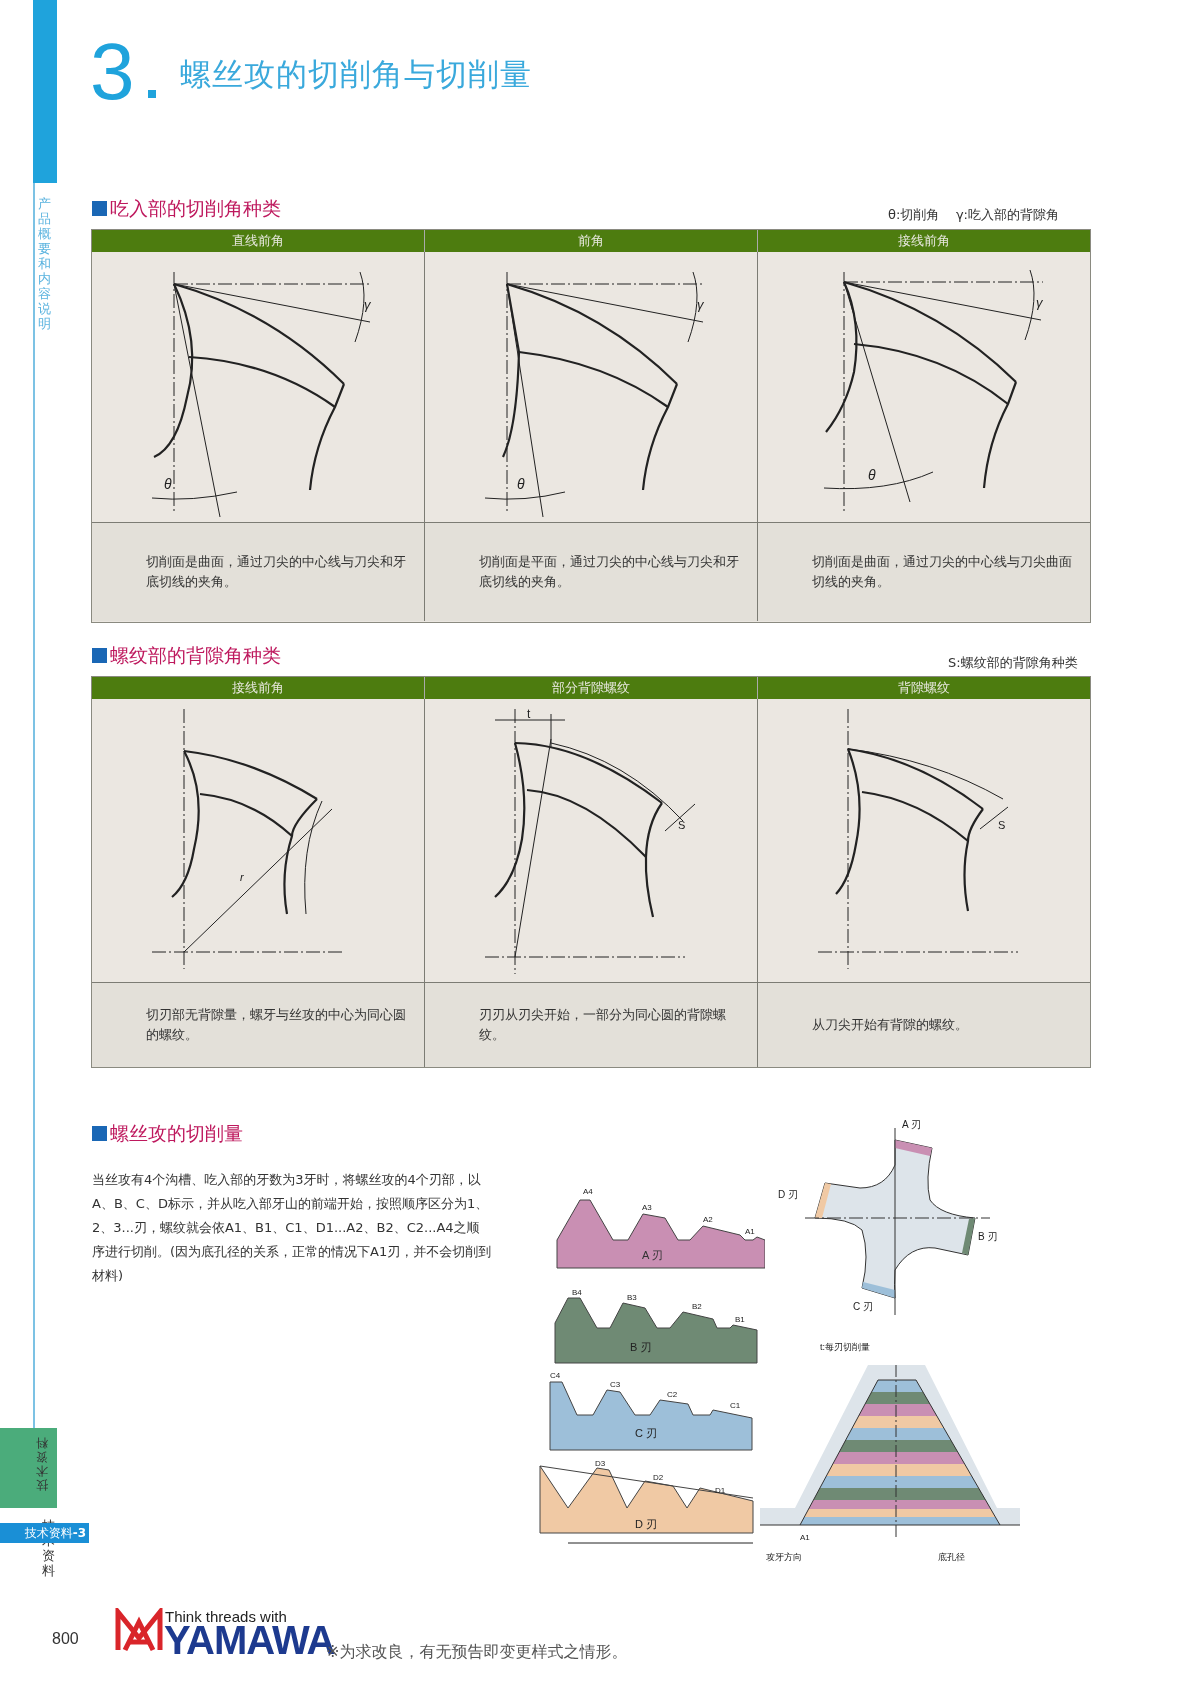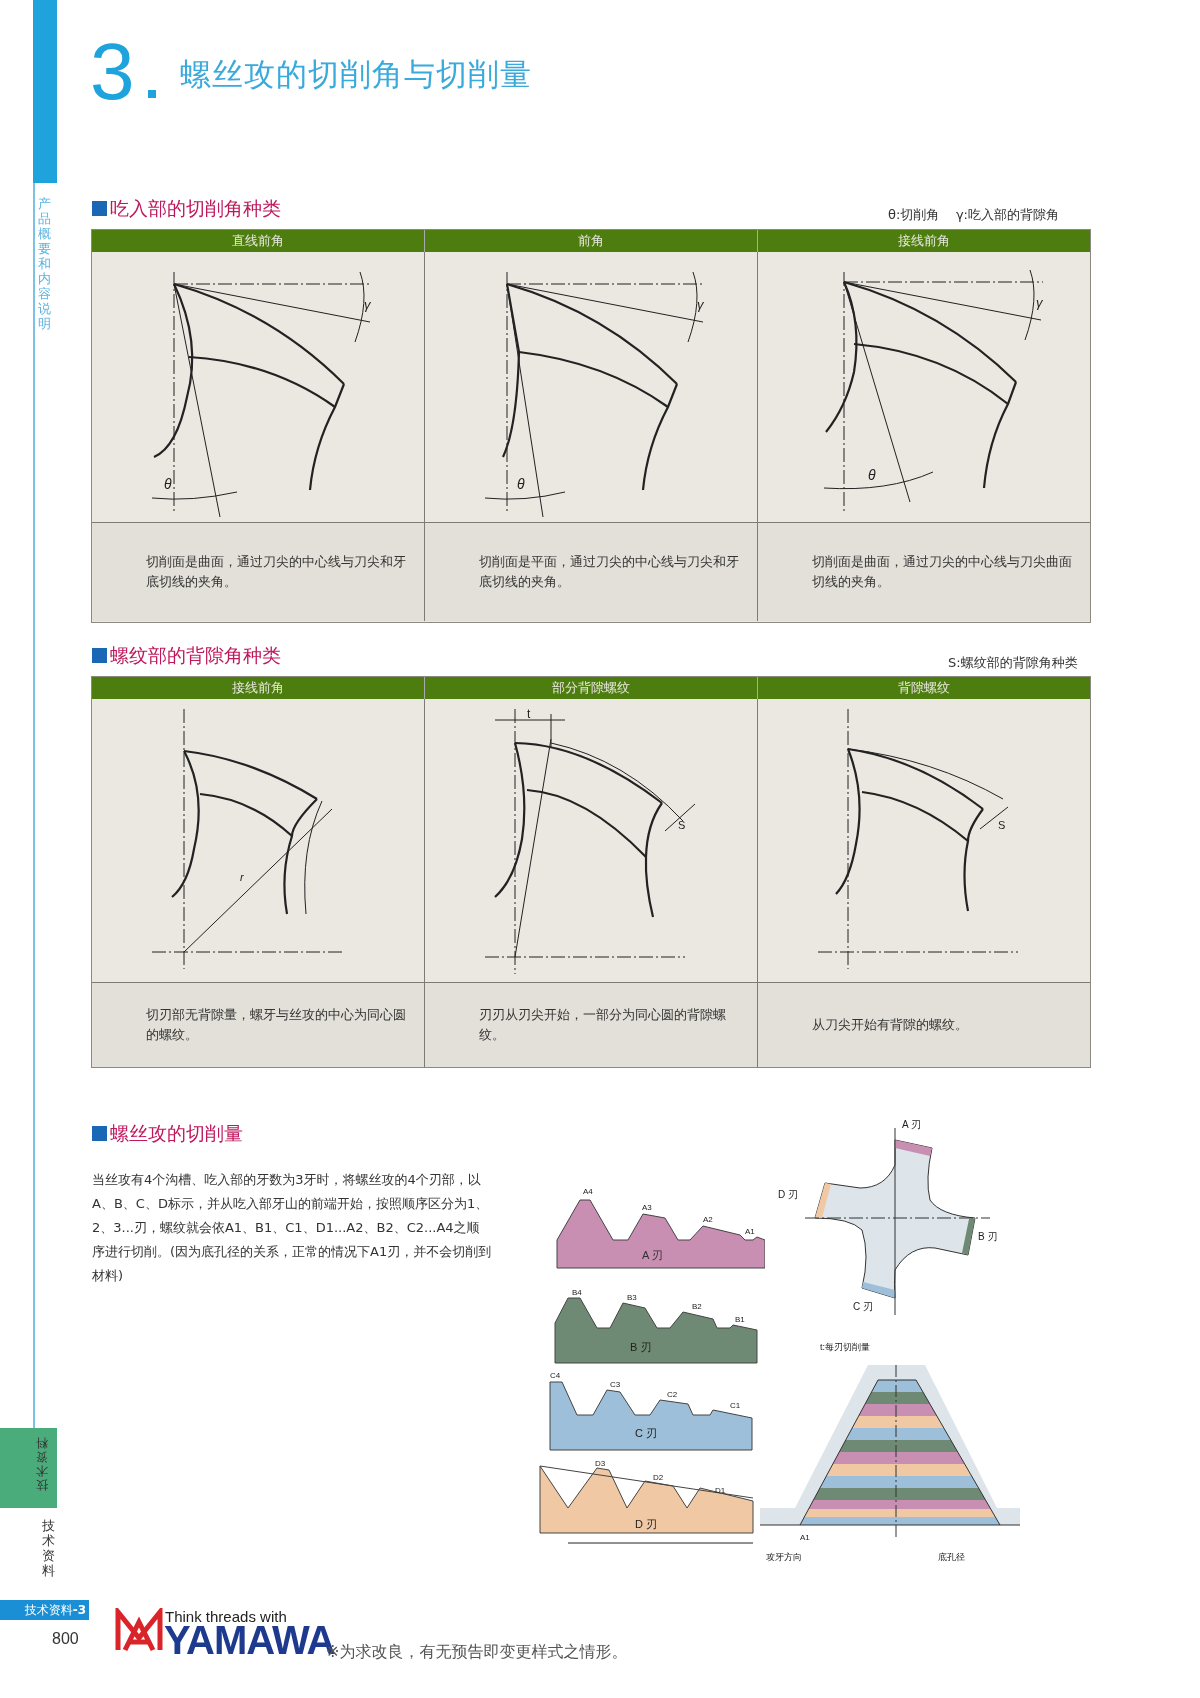--- a/index.html
+++ b/index.html
@@ -21,21 +21,21 @@
   .panel-head{height:22px;background:#4d7c0f;display:flex;}
   .panel-head div{flex:1;color:#e8e8df;font-size:13px;text-align:center;line-height:22px;border-right:1px solid #aaa;}
   .panel-head div:last-child{border-right:none;}
   .panel-body{display:flex;}
   .panel-body .cell{flex:1;border-right:1px solid #7c7c74;position:relative;}
   .panel-body .cell:last-child{border-right:none;}
   .panel-desc{display:flex;border-top:1px solid #7c7c74;background:#e3e0d9;}
   .panel-desc .cell{flex:1;border-right:1px solid #7c7c74;font-size:13px;line-height:20px;color:#333;padding:0 10px;display:flex;align-items:center;margin-left:44px;}
   .panel-desc .cell:last-child{border-right:none;}
   .para{left:92px;top:1168px;width:400px;font-size:13px;line-height:24px;color:#333;}
-  .footer-tab{left:0;top:1600px;width:89px;height:20px;background:#1a8fd6;color:#fff;font-size:12px;line-height:20px;text-align:right;padding-right:3px;box-sizing:border-box;}
+  .footer-tab{left:0;top:1523px;width:89px;height:20px;background:#1a8fd6;color:#fff;font-size:12px;line-height:20px;text-align:right;padding-right:3px;box-sizing:border-box;}
   .footer-tab b{color:#fff;}
   .page-no{left:52px;top:1630px;font-size:16px;color:#333;font-family:"Liberation Sans",sans-serif;}
   .logo-think{left:165px;top:1608px;font-family:"Liberation Sans",sans-serif;font-size:15px;color:#222;}
   .logo-name{left:164px;top:1618px;font-family:"Liberation Sans",sans-serif;font-size:40px;font-weight:bold;color:#1d3a8f;letter-spacing:-1px;}
   .footer-note{left:326px;top:1642px;font-size:16px;color:#555;}
   svg text{font-family:"Liberation Sans",sans-serif;}
 </style>
 </head>
 <body>
 

